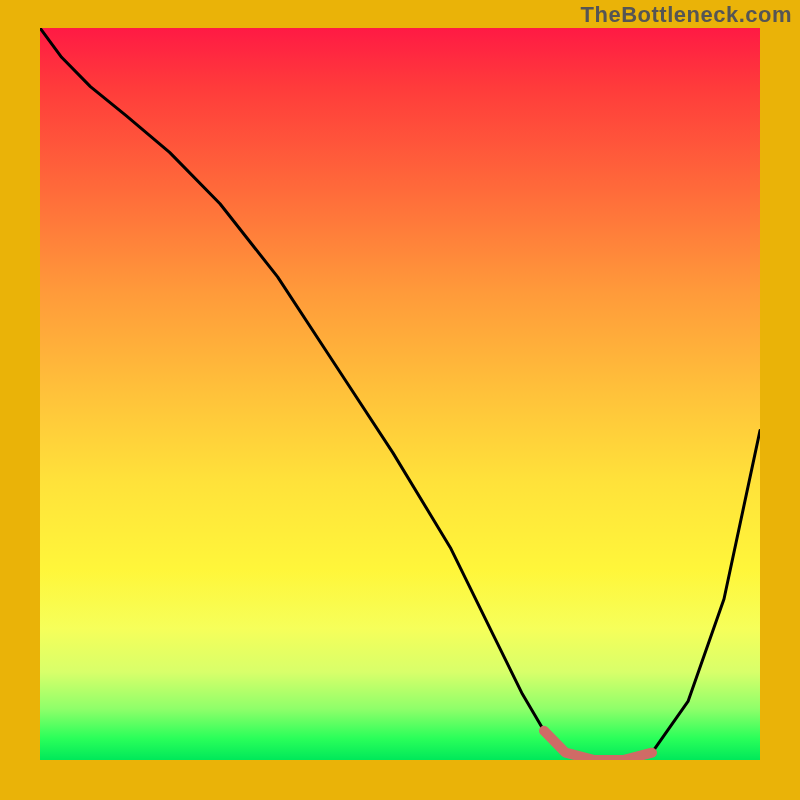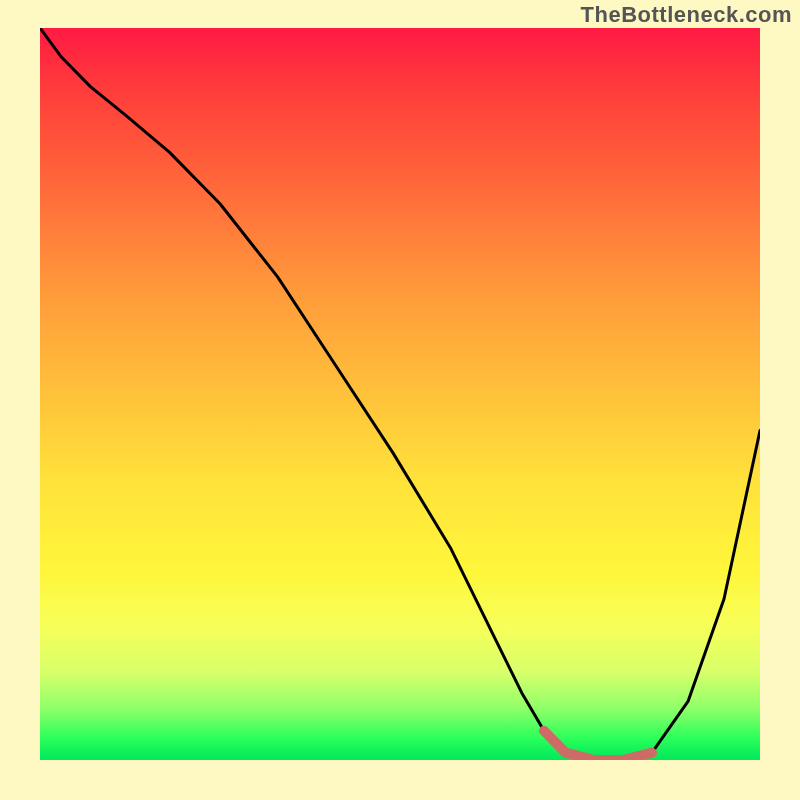--- a/index.html
+++ b/index.html
@@ -8,21 +8,21 @@
     width: 800px;
     height: 800px;
     background: #000;
     font-family: Arial, Helvetica, sans-serif;
     overflow: hidden;
   }
   .frame {
     position: relative;
     width: 800px;
     height: 800px;
-    background: #fef9c3;
+    background: #eab308;
   }
   .watermark {
     position: absolute;
     top: 2px;
     right: 8px;
     color: #555;
     font-size: 22px;
     font-weight: bold;
     letter-spacing: 0.5px;
     z-index: 10;

